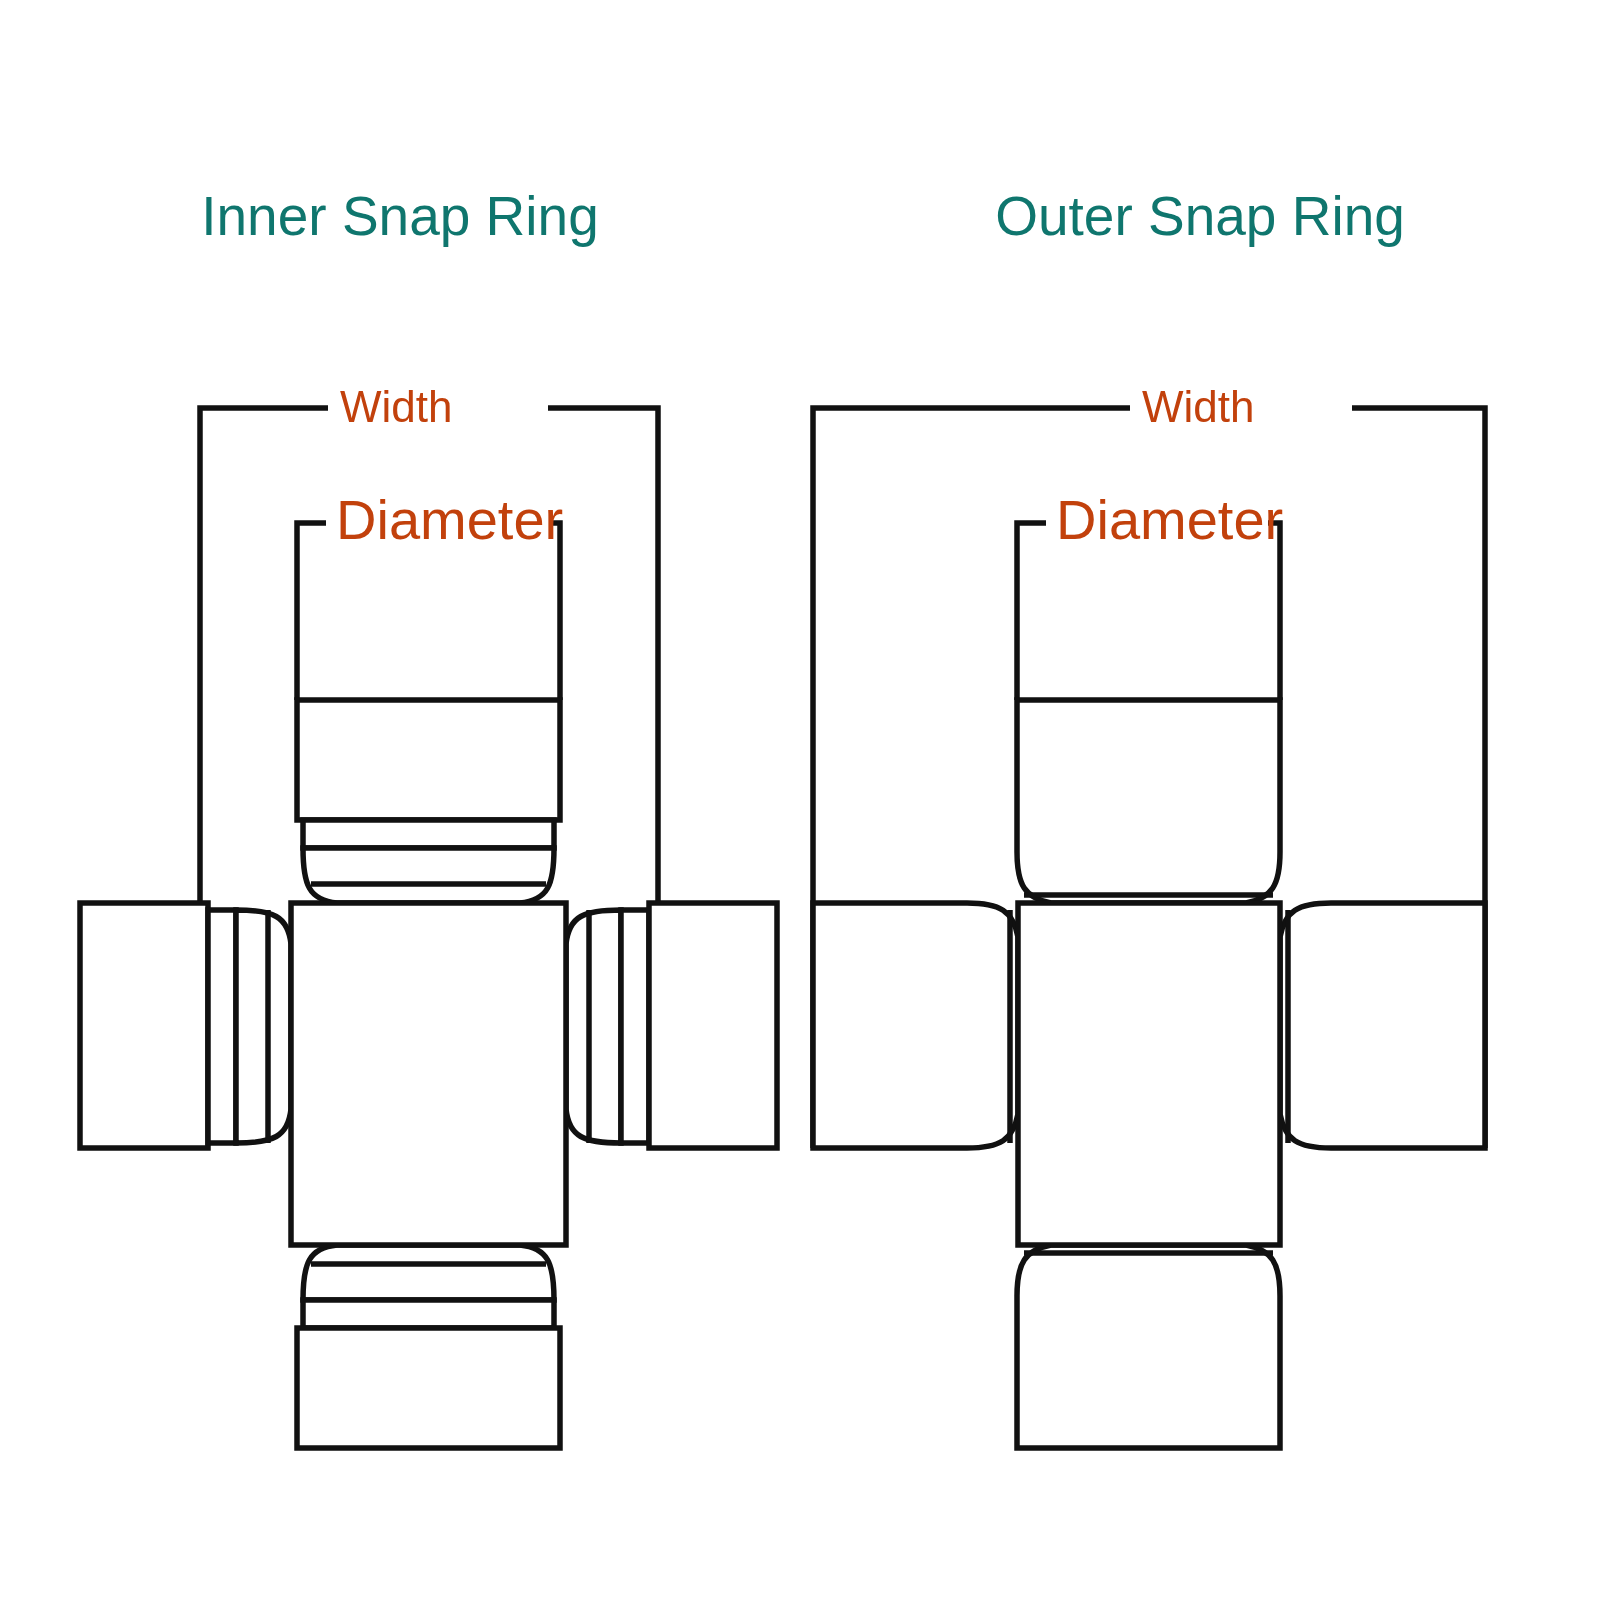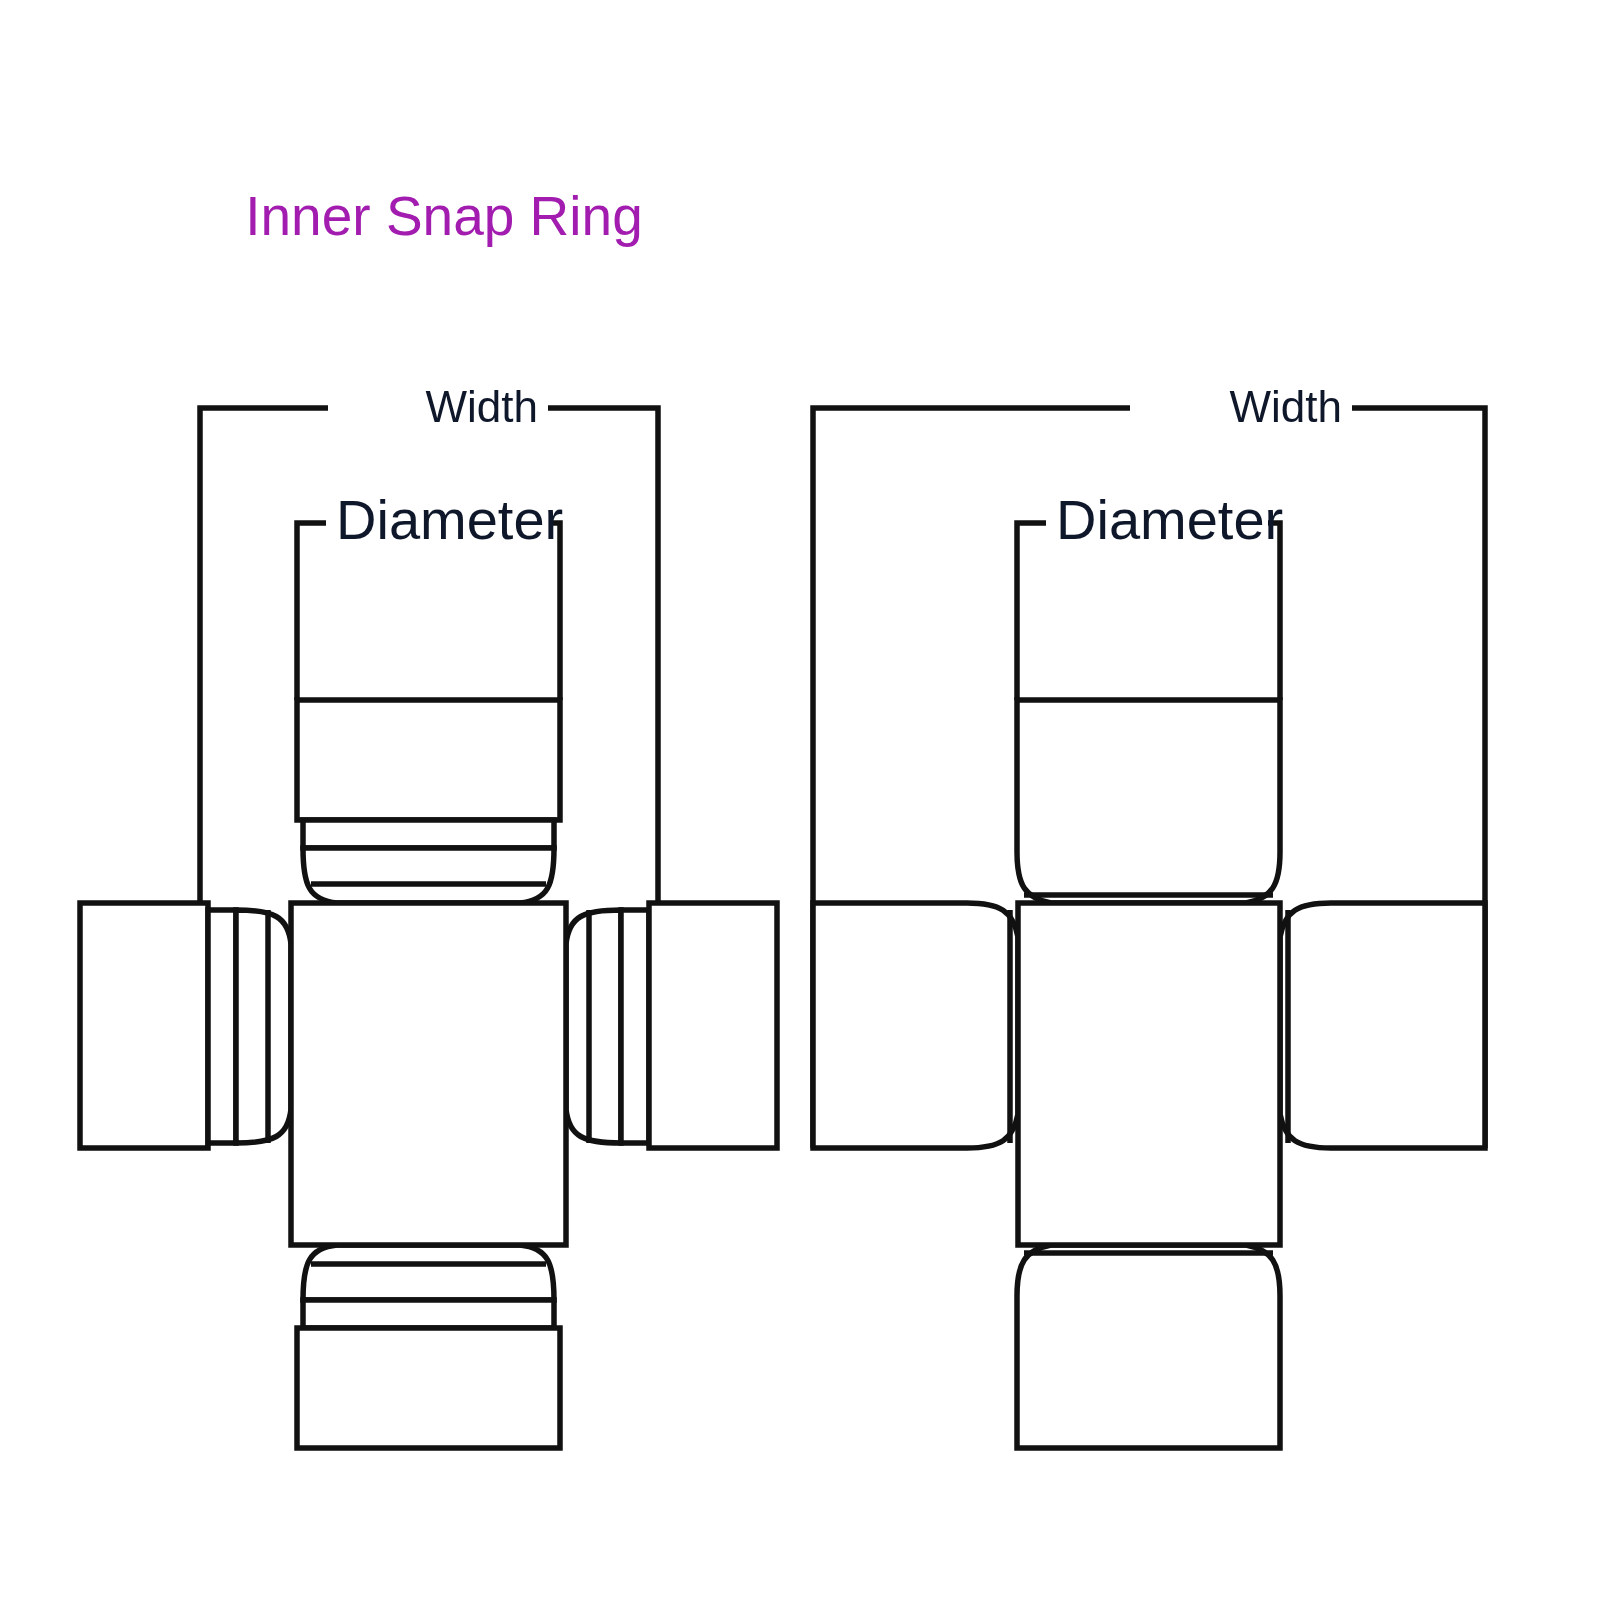--- a/index.html
+++ b/index.html
@@ -31,23 +31,22 @@
   .panel-title {
     position: absolute;
     top: 183px;
     left: 0;
     width: 800px;
     text-align: center;
     font-size: 55px;
     font-weight: 400;
     letter-spacing: 0px;
     line-height: 66px;
-    color: #a21caf;
+    color: #0f766e;
     white-space: nowrap;
-    padding-left: 44px;
   }
 
   svg.figure {
     position: absolute;
     top: 0;
     left: 0;
     width: 800px;
     height: 1600px;
     display: block;
   }
@@ -69,23 +68,23 @@
     fill: #ffffff;
     stroke: #111111;
     stroke-width: 5.5;
     stroke-linejoin: miter;
     stroke-linecap: butt;
   }
   .dim-label {
     position: absolute;
     font-size: 44px;
     line-height: 52px;
-    color: #0f172a;
+    color: #c2410c;
     white-space: nowrap;
-    text-align: right;
+    text-align: left;
     background: #ffffff;
     padding: 0 10px;
   }
   .lbl-width { top: 381px; }
   .lbl-diameter { top: 495px; font-size: 56px; line-height: 50px; }
 </style>
 </head>
 <body>
 
 <div id="canvas">
@@ -144,20 +143,21 @@
       <path class="part" d="M291 903 L566 903 L566 1245 L291 1245 Z"></path>
 
     </svg>
 
     <div class="dim-label lbl-width" style="left:330px; width:198px;">Width</div>
     <div class="dim-label lbl-diameter" style="left:326px; width:205px;">Diameter</div>
   </div>
 
   <div class="panel" id="panel-outer">
 
+    <div class="panel-title">Outer Snap Ring</div>
 
     <svg class="figure" viewBox="0 0 800 1600">
 
       <g>
         <path class="dim" d="M13 1148 L13 408 L330 408"></path>
         <path class="dim" d="M534 408 L685 408 L685 1148"></path>
       </g>
 
       <g>
         <path class="dim" d="M217 700 L217 523 L250 523"></path>

